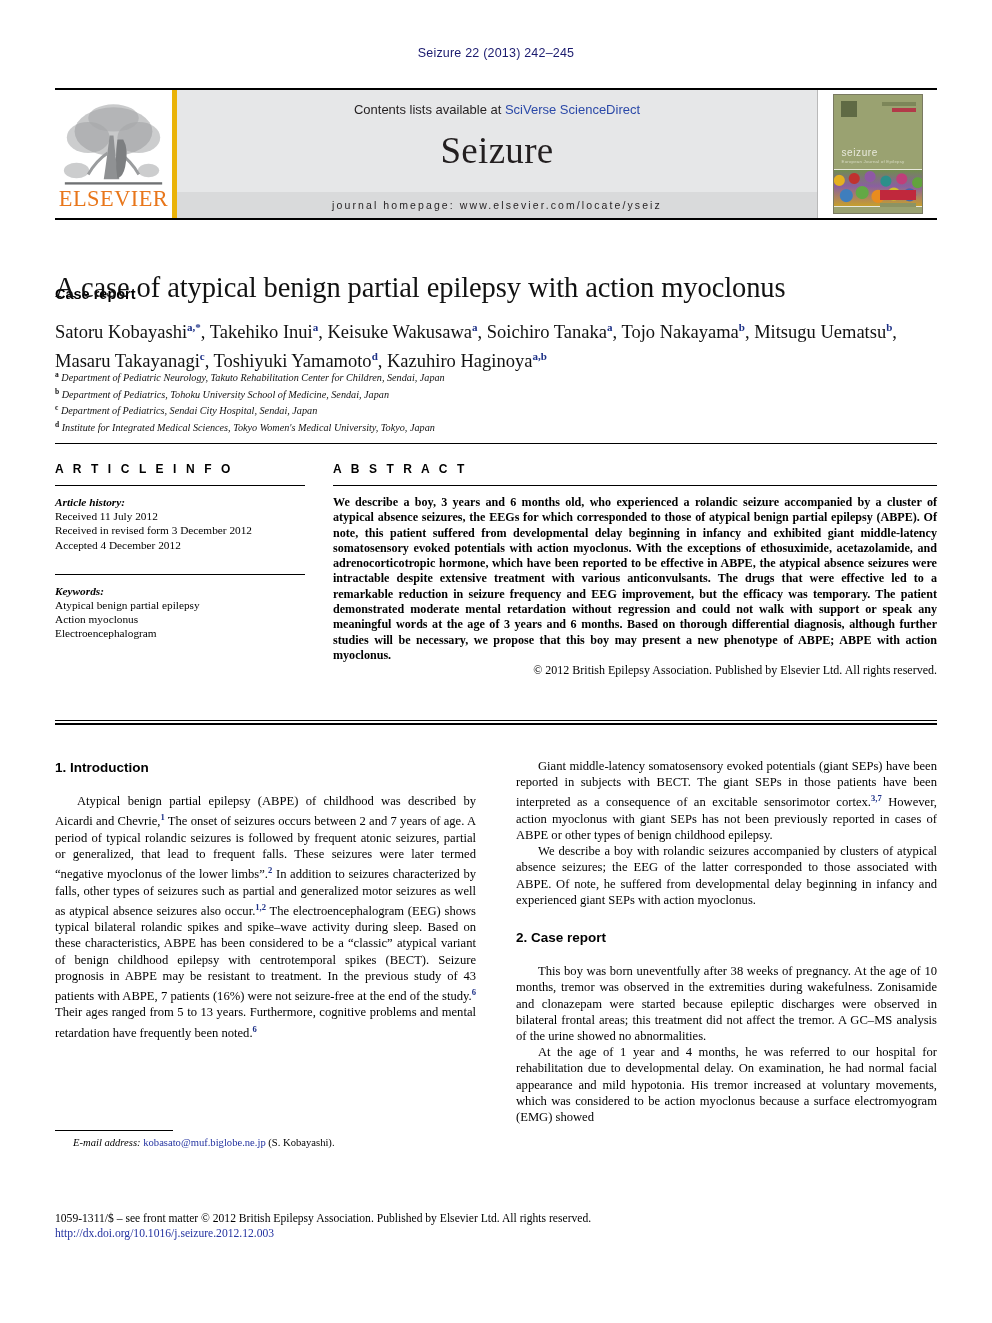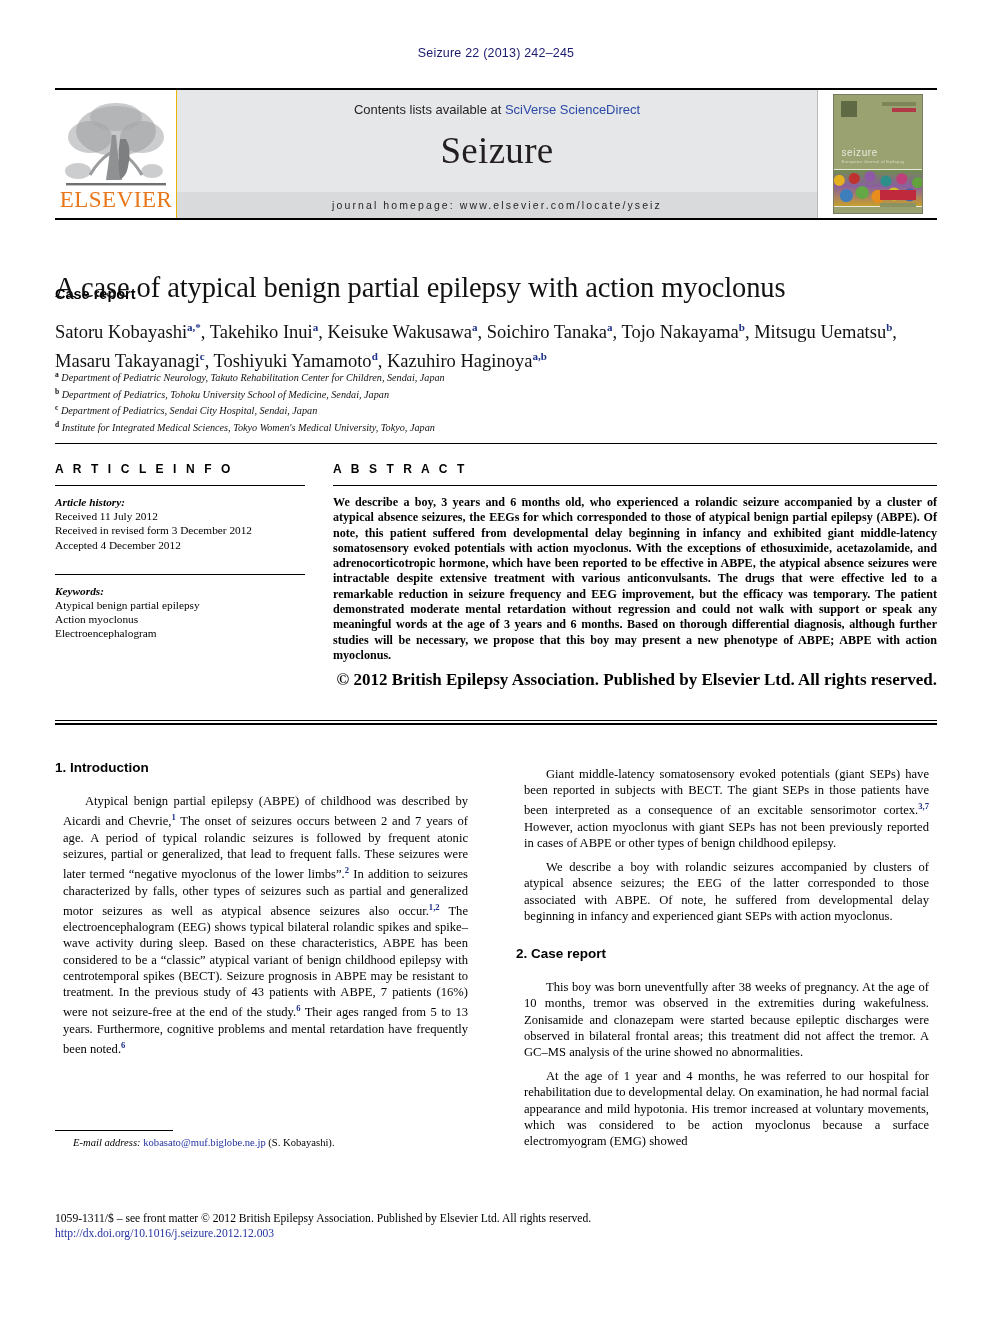--- a/index.html
+++ b/index.html
@@ -46,21 +46,21 @@
     background: #fff;
   }
   .masthead-inner {
     display: flex;
     height: 100%;
     box-sizing: border-box;
   }
   .logo-cell {
     width: 122px;
     flex: 0 0 122px;
-    border-right: 1px solid #eab308;
+    border-right: 5px solid #eab308;
     display: flex;
     align-items: center;
     justify-content: center;
     box-sizing: border-box;
     padding: 3px 4px;
   }
   .logo-svg { display:block; }
   .center-cell {
     flex: 1 1 auto;
     background: #e6e7e8;
@@ -251,45 +251,44 @@
     left: 333px; top: 462px;
     width: 604px;
   }
   .abs-text {
     font-size: 12.1px;
     line-height: 15.3px;
     text-align: justify;
     font-weight: 600;
   }
   .abs-copy {
-    margin-top: 7px;
     text-align: right;
-    font-size: 17px;
-    font-weight: 700;
+    font-size: 12px;
+    font-weight: 400;
   }
 
   
   .col {
     position: absolute;
     top: 758px;
     width: 421px;
     font-size: 12.6px;
     line-height: 16.2px;
     text-align: justify;
   }
   .col-left { left: 55px; }
   .col-right { left: 516px; }
   .col h2 {
     font-family: "Liberation Sans", sans-serif;
     font-size: 13.5px;
     font-weight: bold;
     margin: 2px 0 17px 0;
   }
   .col h2.spaced { margin-top: 22px; }
-  .col p { margin: 8px; text-indent: 22px; }
+  .col p { margin: 0; text-indent: 22px; }
   .col p + p { margin-top: 0; }
   .col sup { font-size: 8.6px; color: #1b2f86; font-weight: bold; vertical-align: super; }
 
   
   .fn-rule {
     position: absolute; left: 55px; top: 1130px; width: 118px; height: 1px; background: #000;
   }
   .footnote {
     position: absolute;
     left: 55px; top: 1136px;

